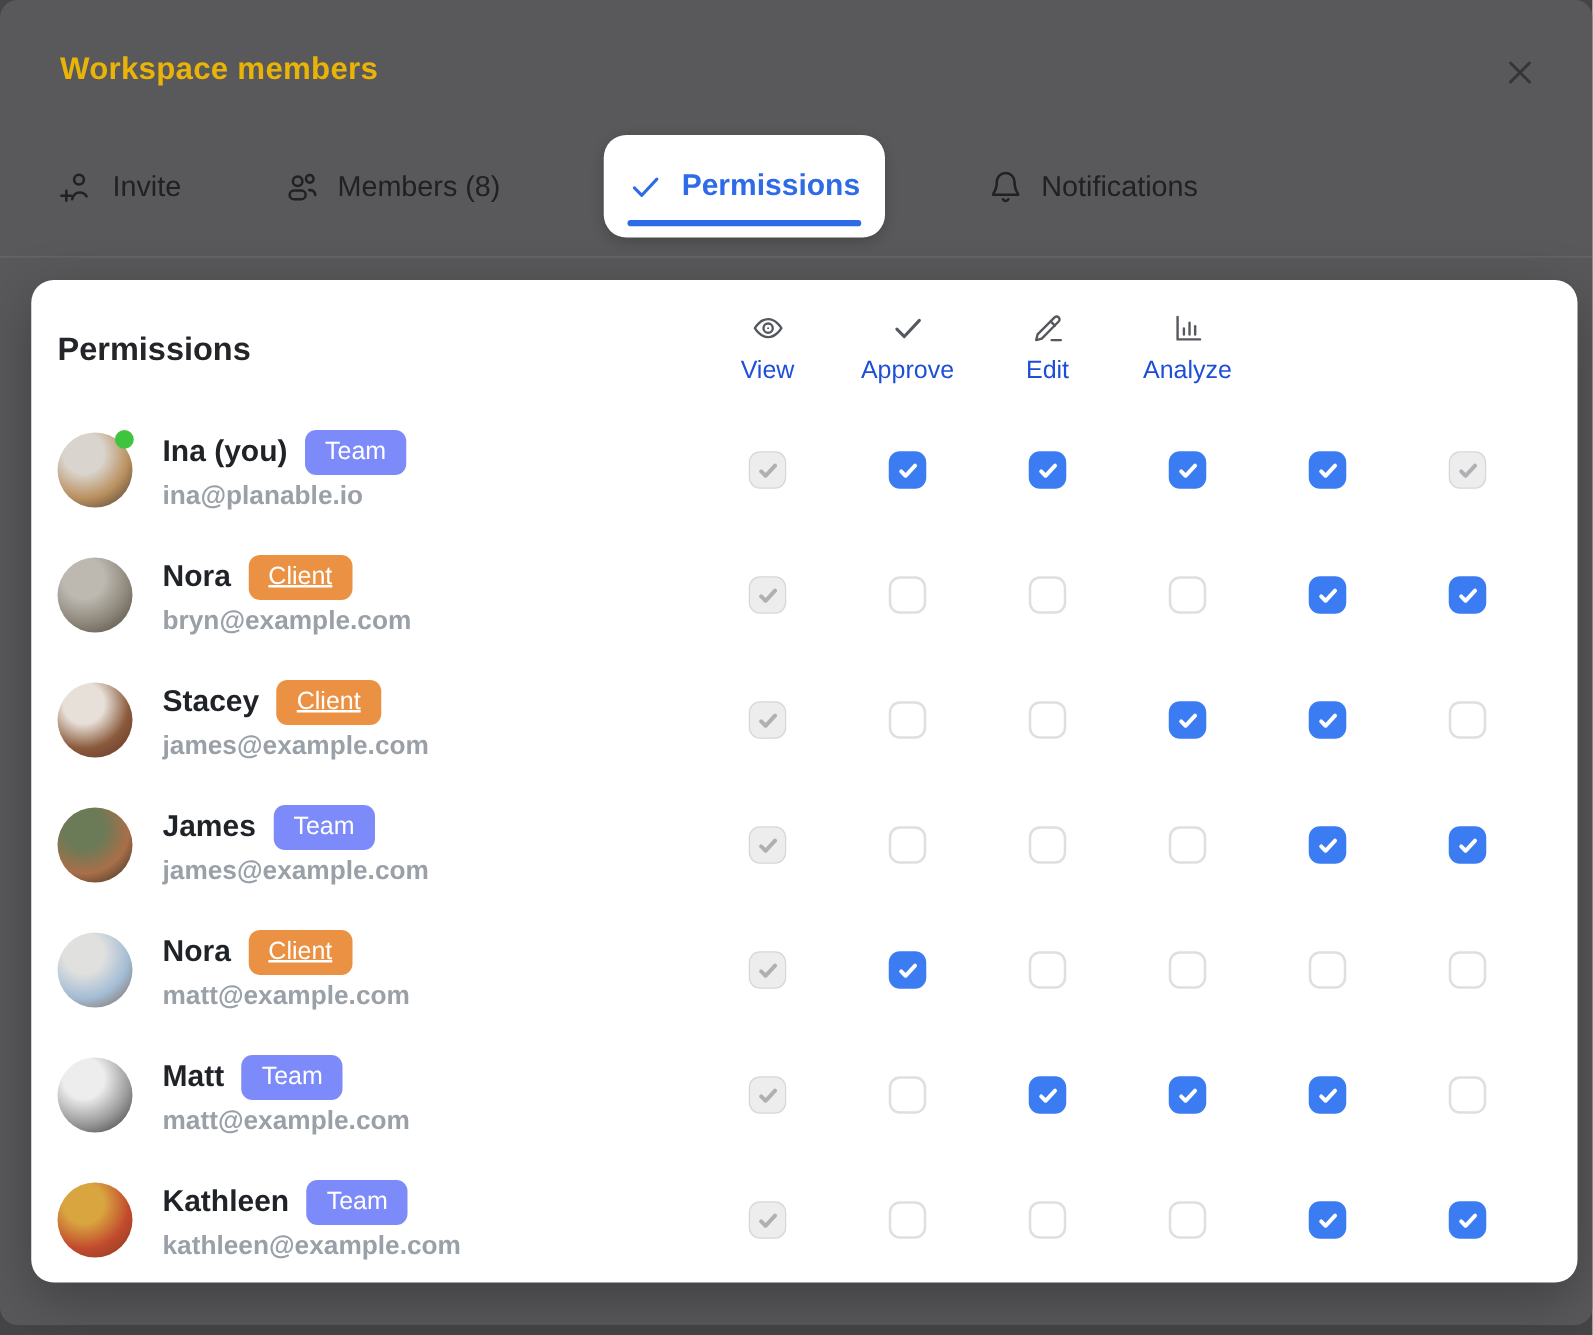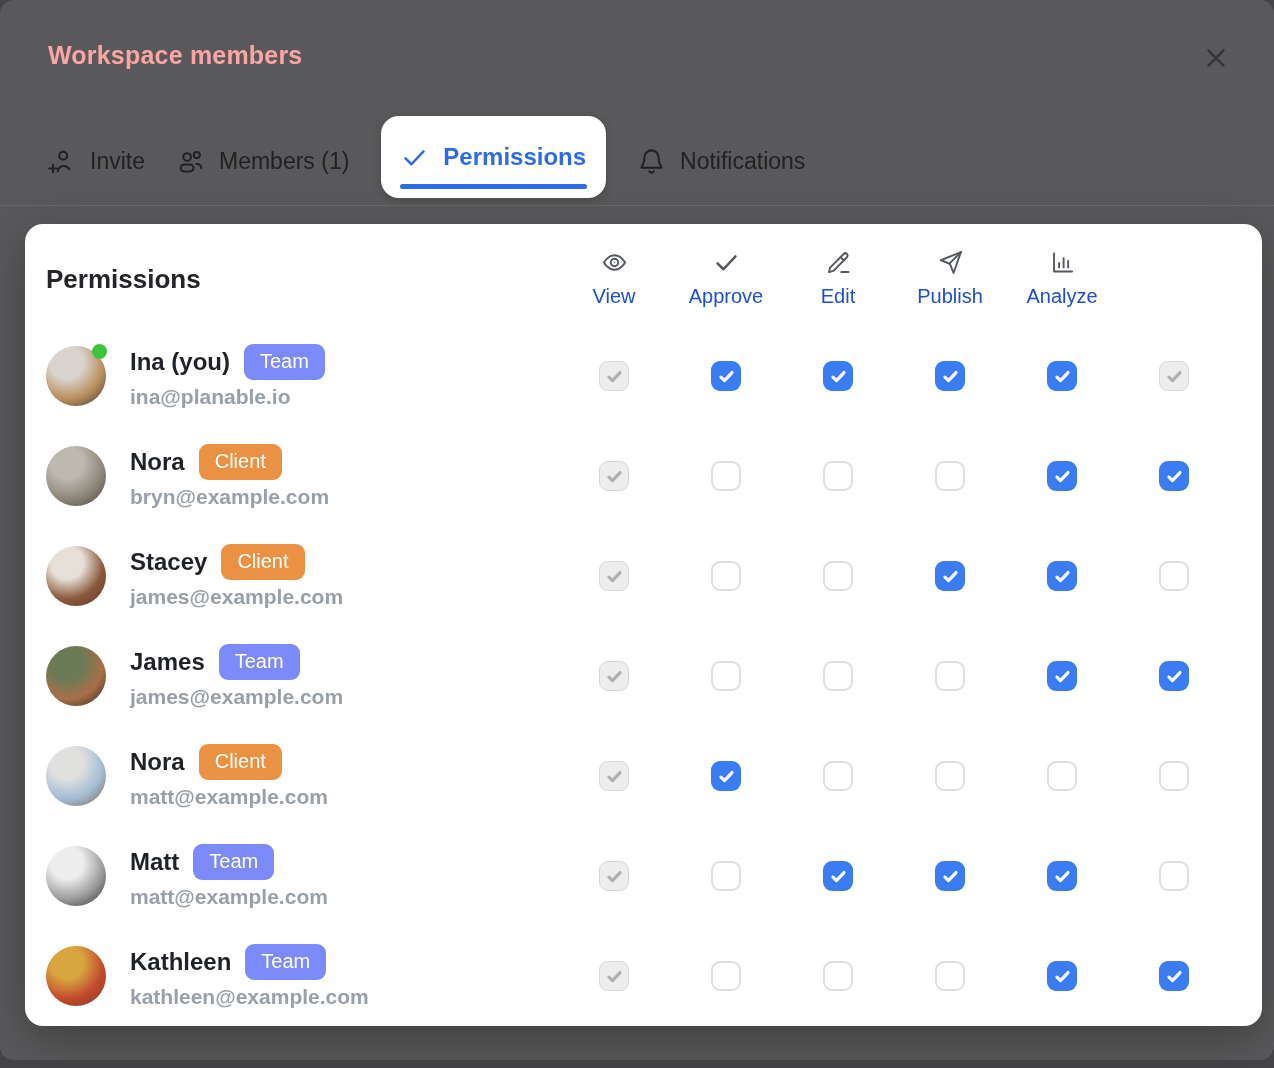--- a/index.html
+++ b/index.html
@@ -9,30 +9,30 @@
     font-family:"Liberation Sans", sans-serif;
     -webkit-font-smoothing:antialiased;
   }
   
   .dim-modal{
     position:absolute;left:0;top:0;width:1274px;height:1060px;
     background:#59595b;border-radius:14px;
   }
   .modal-title{
     position:absolute;left:48px;top:41px;
-    font-size:25px;font-weight:700;color:#fca5a5;letter-spacing:.2px;
+    font-size:25px;font-weight:700;color:#eab308;letter-spacing:.2px;
   }
   .close-btn{
     position:absolute;left:1200px;top:42px;width:32px;height:32px;
     display:flex;align-items:center;justify-content:center;
     background:none;border:none;cursor:pointer;padding:0;color:#353537;
   }
   .tabs{
-    position:absolute;left:48px;top:116px;height:90px;
-    display:flex;gap:32px;
+    position:absolute;left:48px;top:104px;height:90px;
+    display:flex;align-items:center;gap:83px;
   }
   .tab{
     display:flex;align-items:center;gap:15px;
     font-size:23px;color:#212123;background:none;border:none;padding:0;cursor:pointer;
     font-family:inherit;
   }
   .tab .tab-icon{display:flex;color:#212123;}
   .tab.active{
     position:relative;background:#ffffff;border-radius:18px;
     height:82px;padding:0 20px;box-shadow:0 3px 10px rgba(0,0,0,.18);
@@ -76,21 +76,21 @@
     background:var(--online-green);
   }
   .member-info{display:flex;flex-direction:column;}
   .name-line{display:flex;align-items:center;gap:14px;}
   .member-name{font-size:24px;font-weight:700;color:#1f2227;}
   .badge{
     color:#fff;font-size:20px;font-weight:500;border-radius:9px;
     padding:5px 16px 7px;line-height:1.2;
   }
   .badge.team{background:var(--badge-team);padding-left:16px;}
-  .badge.client{background:var(--badge-client);}
+  .badge.client{background:var(--badge-client);text-decoration:underline;}
   .member-email{font-size:21px;color:#9aa0a7;margin-top:5px;font-weight:bold;}
   .cb-cell{display:flex;justify-content:center;}
   .cb{
     width:30px;height:30px;border-radius:9px;box-sizing:border-box;
     display:flex;align-items:center;justify-content:center;
     background:#fff;border:2px solid #dddfe3;padding:0;cursor:pointer;
   }
   .cb svg{display:none;}
   .cb.checked{background:var(--checkbox-blue);border:none;color:#fff;}
   .cb.checked svg{display:block;}
@@ -182,21 +182,21 @@
           </svg>
       </span>
       <span class="tab-label">Invite</span>
     </button>
     <button class="tab">
       <span class="tab-icon">
         <svg width="27" height="27">
             <use href="#i-people"></use>
           </svg>
       </span>
-      <span class="tab-label">Members (1)</span>
+      <span class="tab-label">Members (8)</span>
     </button>
     <button class="tab active">
       <span class="tab-icon">
         <svg width="27" height="27">
             <use href="#i-check"></use>
           </svg>
       </span>
       <span class="tab-label">Permissions</span>
       <span class="tab-underline"></span>
     </button>
@@ -236,28 +236,20 @@
       <span class="col-icon">
           <svg width="27" height="27">
             <use href="#i-pen"></use>
           </svg>
         </span>
       <span>Edit</span>
     </div>
     <div class="col-head">
       <span class="col-icon">
           <svg width="27" height="27">
-            <use href="#i-send"></use>
-          </svg>
-        </span>
-      <span>Publish</span>
-    </div>
-    <div class="col-head">
-      <span class="col-icon">
-          <svg width="27" height="27">
             <use href="#i-bar-chart"></use>
           </svg>
         </span>
       <span>Analyze</span>
     </div>
   </div>
 
   <div id="rows">
   <div class="grid-row member-row">
     <div class="member-cell">

